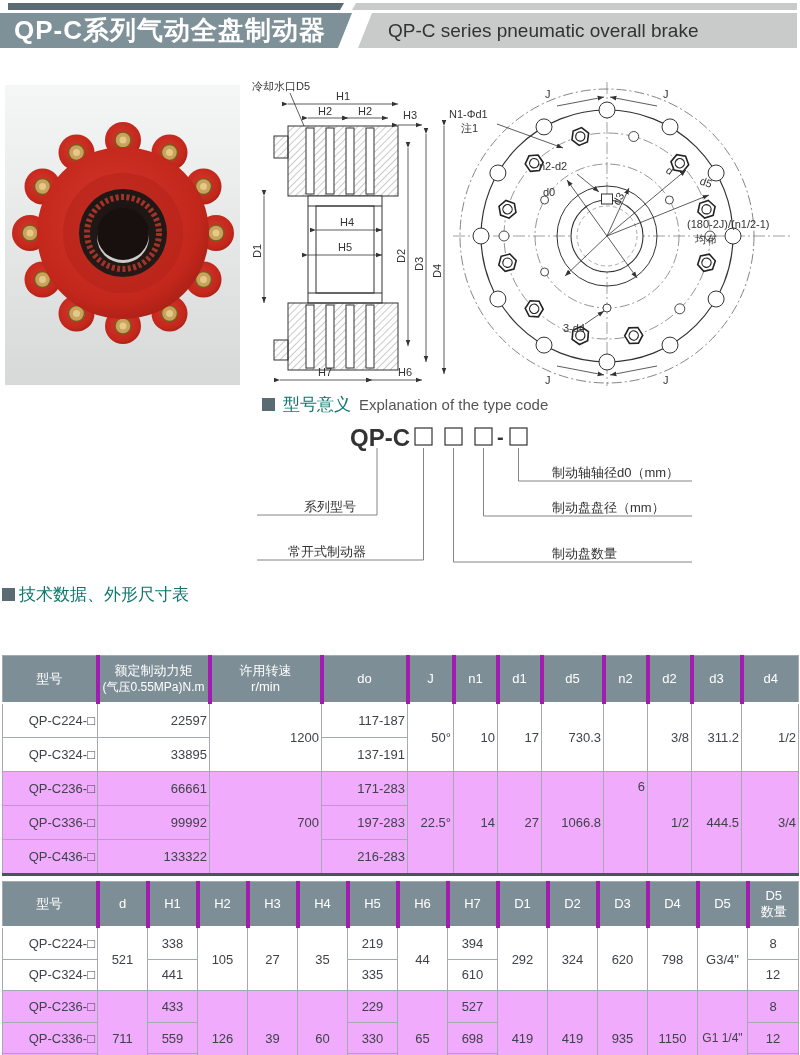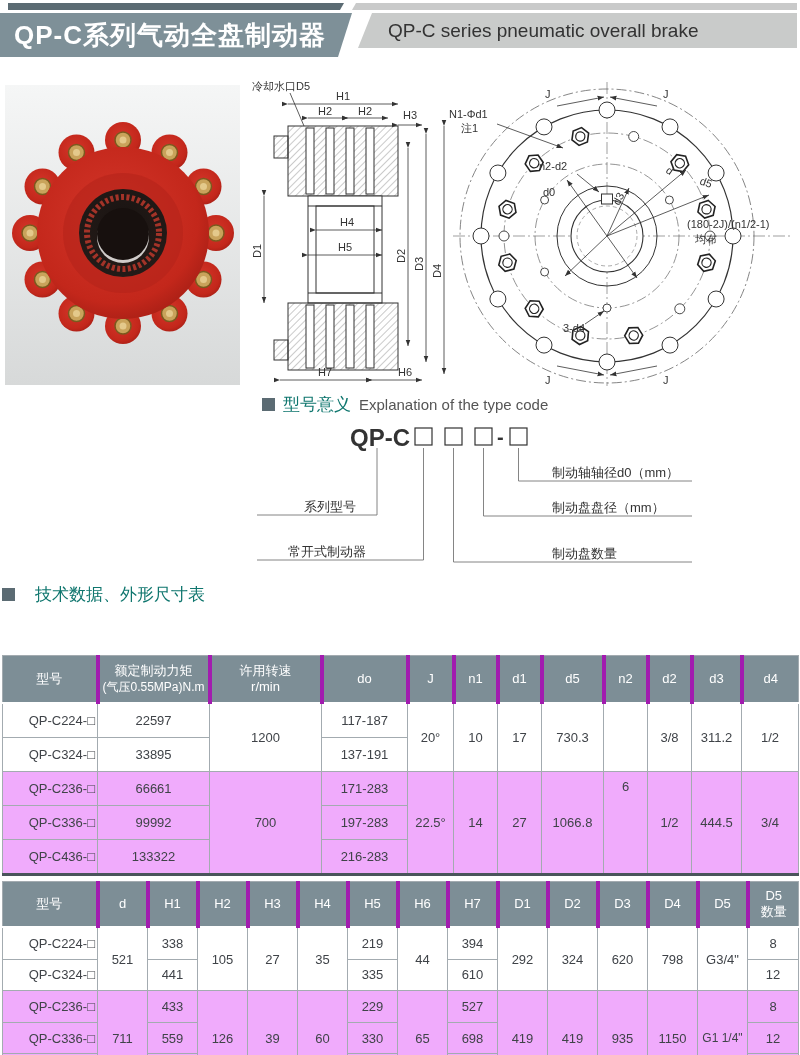--- a/index.html
+++ b/index.html
@@ -5,48 +5,48 @@
   html,body{margin:0;padding:0;}
   body{
     width:800px;height:1055px;position:relative;background:#fff;overflow:hidden;
     font-family:"Liberation Sans","DejaVu Sans",sans-serif;color:#3F4348;
   }
   
   .strip-dark{position:absolute;top:3px;left:8px;width:336px;height:7px;background:#5B6B73;
     clip-path:polygon(0 0,100% 0,calc(100% - 4px) 100%,0 100%);}
   .strip-light{position:absolute;top:3px;left:352px;right:3px;height:7px;background:#C9CACA;
     clip-path:polygon(4px 0,100% 0,100% 100%,0 100%);}
-  .bar-zh{position:absolute;top:13px;left:0;width:352px;height:44px;background:#7E9098;
+  .bar-zh{position:absolute;top:13px;left:0;width:352px;height:35px;background:#7E9098;
     clip-path:polygon(0 0,100% 0,calc(100% - 14px) 100%,0 100%);
     display:flex;align-items:center;padding-left:14px;box-sizing:border-box;}
   .bar-zh span{color:#fff;font-size:26px;font-weight:bold;letter-spacing:1px;white-space:nowrap;}
   .bar-en{position:absolute;top:13px;left:358px;right:3px;height:35px;background:#C9CBCA;
     clip-path:polygon(14px 0,100% 0,100% 100%,0 100%);
     display:flex;align-items:center;padding-left:30px;box-sizing:border-box;}
   .bar-en span{color:#333;font-size:19px;white-space:nowrap;text-align:center;}
   
   .photo{position:absolute;top:85px;left:5px;width:235px;height:300px;}
   
   .svgbox{position:absolute;}
   svg text{font-family:"Liberation Sans","DejaVu Sans",sans-serif;}
   
   .h-type{position:absolute;top:393px;left:262px;display:flex;align-items:center;gap:8px;}
-  .h-tech{position:absolute;top:583px;left:2px;display:flex;align-items:center;gap:20px;}
+  .h-tech{position:absolute;top:583px;left:2px;display:flex;align-items:center;gap:4px;}
   .sq{width:13px;height:13px;background:#5B6B73;display:inline-block;}
   .h-zh{font-size:17px;font-weight:normal;color:#0f766e;}
   .h-en{font-size:15px;color:#555;}
   
   table{border-collapse:collapse;table-layout:fixed;position:absolute;left:2px;width:796px;}
   .t1{top:622px;} .t2{top:848px;}
   th{background:#7D8E96;color:#fff;font-weight:normal;font-size:13px;line-height:1.25;
      border-left:4px solid #a21caf;border-bottom:2px solid #fff;padding:2px 0;}
   th:first-child{border-left:none;}
   td{border:1px solid #A3ABB0;font-size:13px;text-align:center;color:#3F4348;padding:0 2px;}
   .t1 th{height:42px;} .t2 th{height:40px;}
-  .t1 td{height:33px;} .t2 td{height:30.6px;}
+  .t1 td{height:33px;text-align:right;} .t2 td{height:30.6px;}
   td.model{text-align:right;padding-left:19px;white-space:nowrap;}
   tr.shade td{background:#f0abfc;}
   table{border:1px solid #A3ABB0;border-bottom:3px solid #4A545B;margin-top:33px;}
   .small{font-size:12px;}
   td.ntop{vertical-align:top;padding-top:7px;}
 </style>
 </head>
 <body>
 
 <div class="strip-dark"></div>
@@ -321,21 +321,21 @@
     <th>n2</th>
     <th>d2</th>
     <th>d3</th>
     <th>d4</th>
   </tr>
   <tr>
     <td class="model">QP-C224-□</td>
     <td>22597</td>
     <td rowspan="2">1200</td>
     <td>117-187</td>
-    <td rowspan="2">20°</td>
+    <td rowspan="2">50°</td>
     <td rowspan="2">10</td>
     <td rowspan="2">17</td>
     <td rowspan="2">730.3</td>
     <td rowspan="2"></td>
     <td rowspan="2">3/8</td>
     <td rowspan="2">311.2</td>
     <td rowspan="2">1/2</td>
   </tr>
   <tr>
     <td class="model">QP-C324-□</td>

